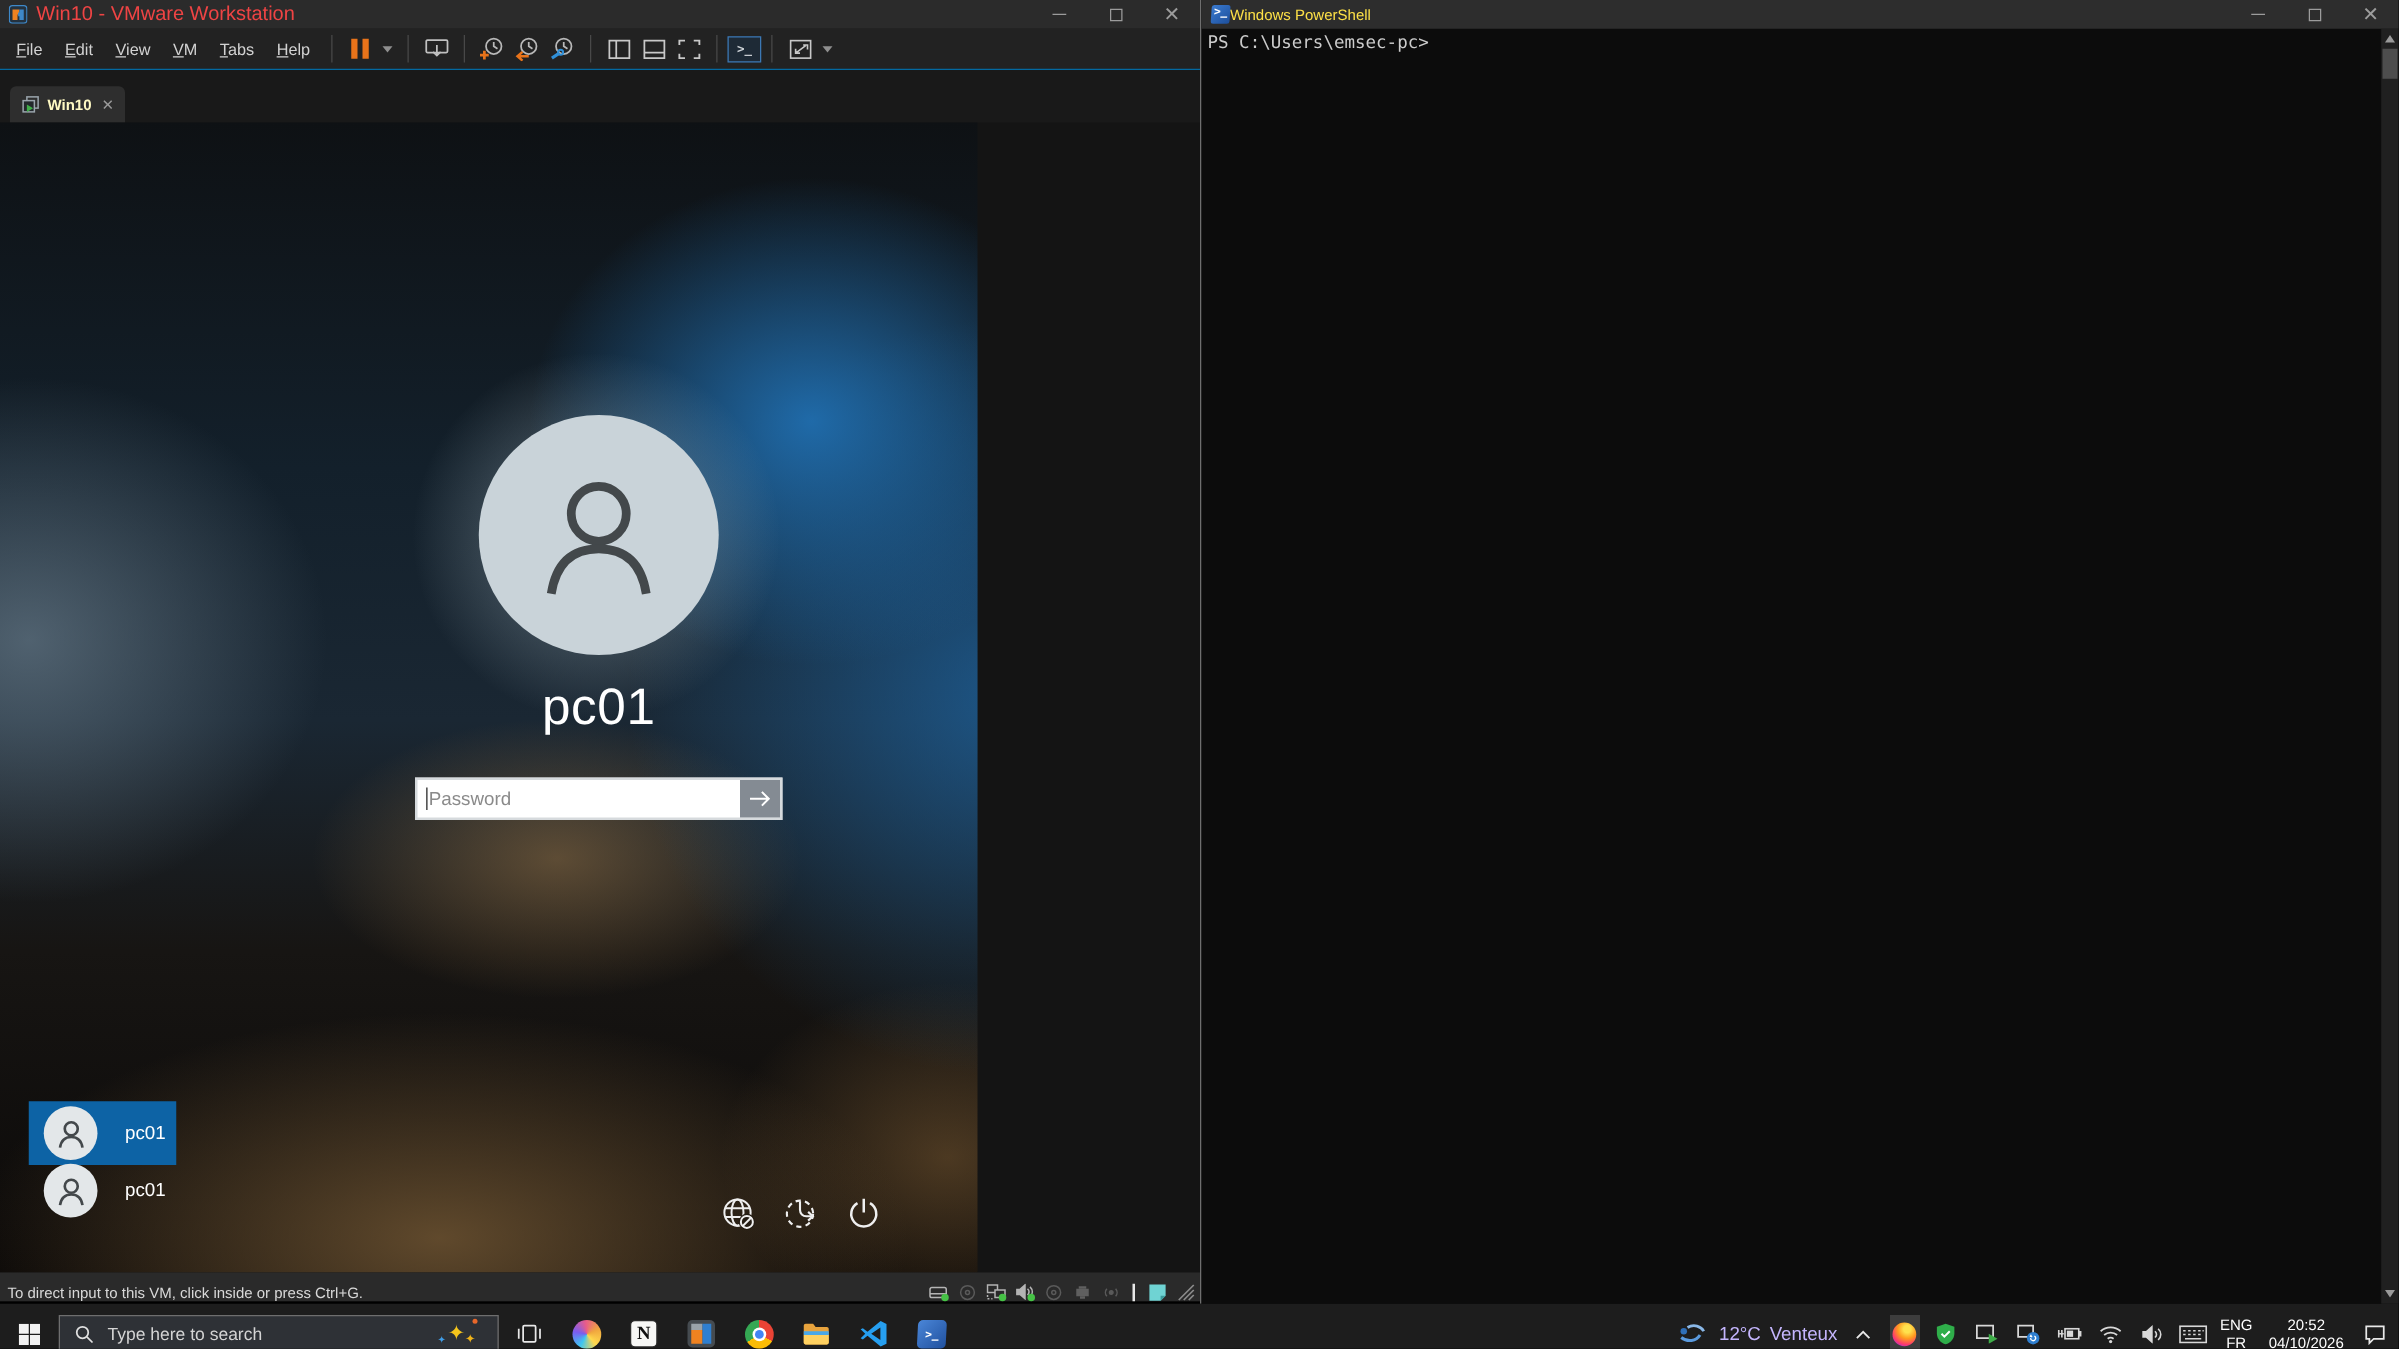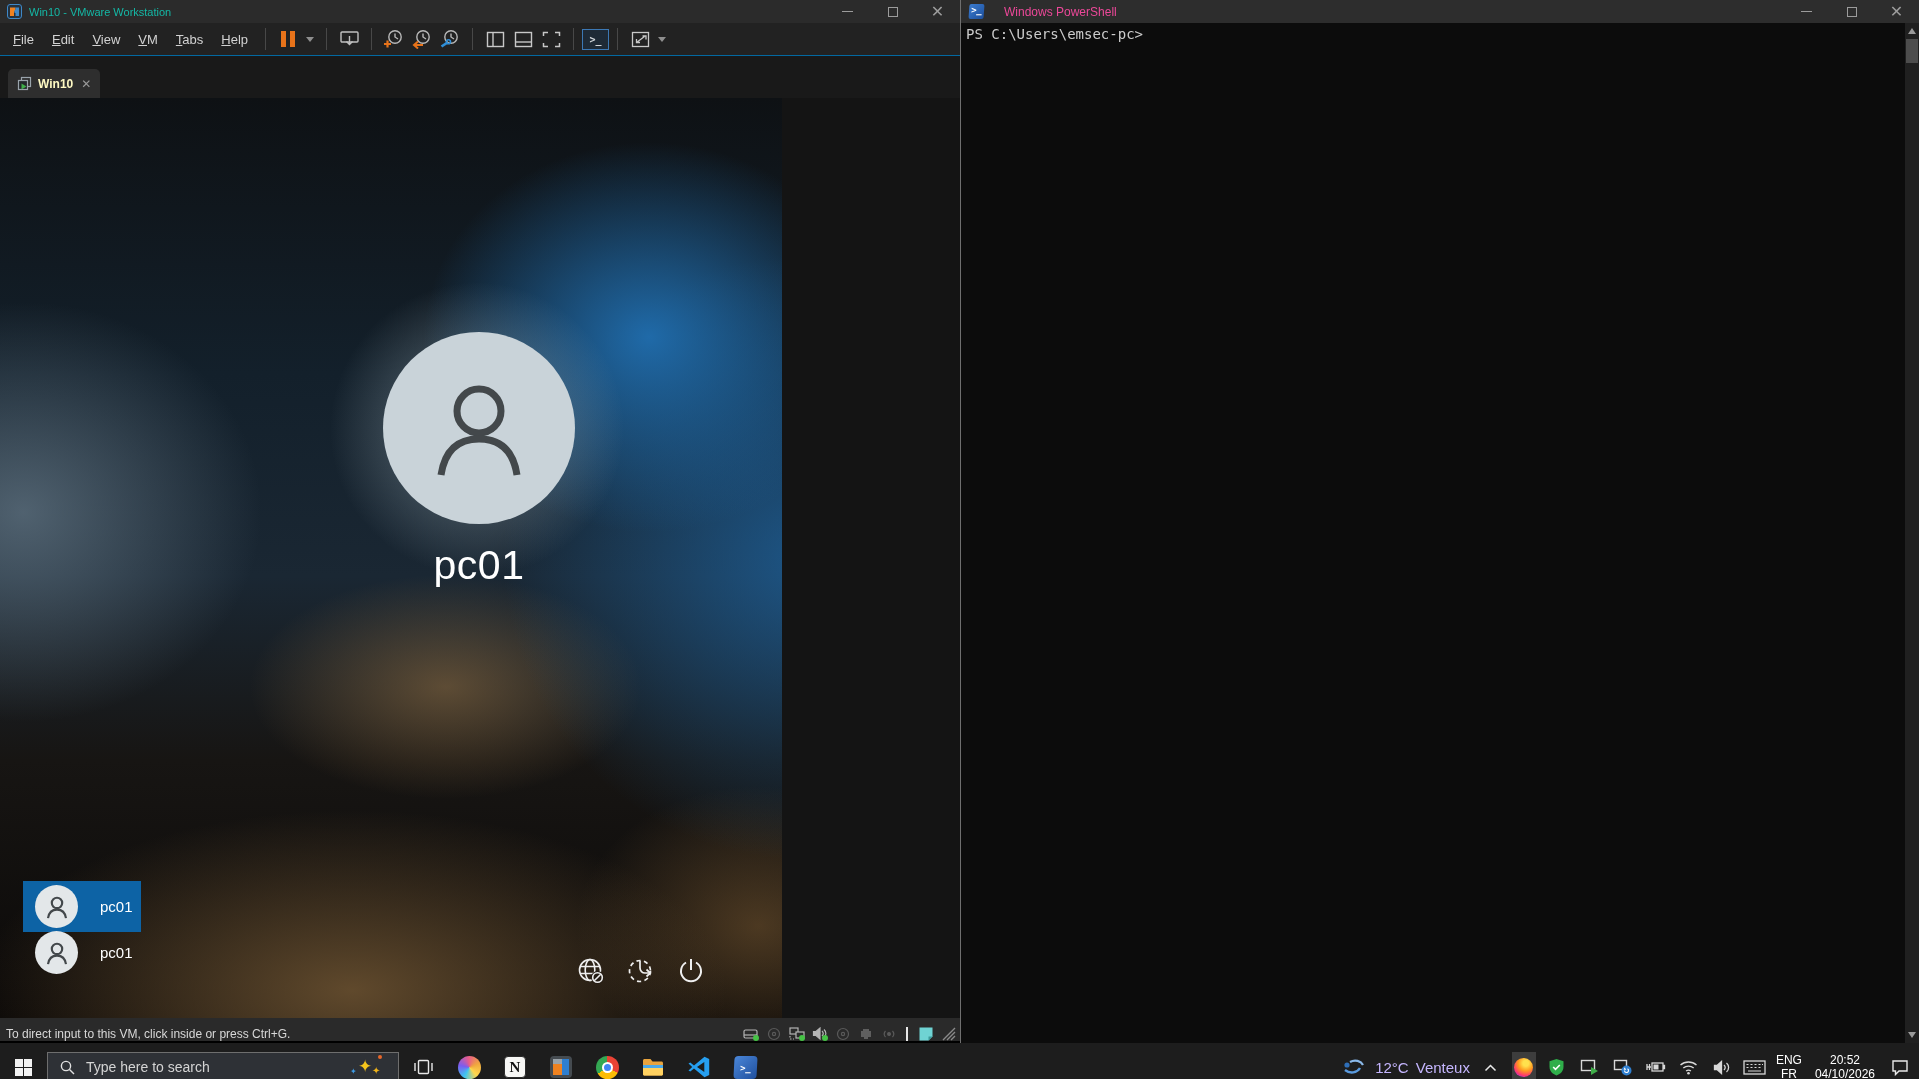--- a/index.html
+++ b/index.html
@@ -6,21 +6,21 @@
   html,body { margin:0; padding:0; }
   body {
     width:1919px; height:1079px; background:#000; overflow:hidden; position:relative;
     font-family:"Liberation Sans", sans-serif; -webkit-font-smoothing:antialiased;
   }
   svg { display:block; }
 
   
   .vmw { position:absolute; left:0; top:0; width:960px; height:1041px; background:#141414; }
   .vmw-titlebar { height:23px; background:#2b2b2b; display:flex; align-items:center; padding-left:7px; }
-  .vmw-title { color:#14b8a6; font-size:11px; margin-left:7px; }
+  .vmw-title { color:#ef4444; font-size:16px; margin-left:7px; }
   .win-controls { margin-left:auto; display:flex; height:100%; }
   .wc { width:45px; display:flex; align-items:center; justify-content:center; color:#9c9c9c; }
   .wc-min i { display:block; width:11px; height:1px; background:#9c9c9c; }
   .wc-max i { display:block; width:10px; height:10px; border:1px solid #9c9c9c; }
   .vmw-menubar { height:33px; background:#222222; display:flex; align-items:center; padding-left:4px; border-bottom:1px solid #0369a1; }
   .menu-item { display:inline-block; color:#d2d2d2; font-size:13px; padding:4px 9px; }
   .menu-item::first-letter { text-decoration:underline; }
   .tb-sep { width:1px; height:22px; background:#484848; margin:0 8px; flex:none; }
   .tb-btn { width:28px; height:28px; display:flex; align-items:center; justify-content:center; flex:none; }
   .tb-caret { width:0; height:0; border-left:4px solid transparent; border-right:4px solid transparent; border-top:5px solid #8f8f8f; margin:0 4px; }
@@ -71,21 +71,21 @@
   .st-dot { position:absolute; right:0; bottom:0; width:6px; height:6px; border-radius:50%; background:#46c246; }
   .st-vsep { width:2px; height:14px; background:#e8e8e8; margin:0 3px; }
   .grip { width:14px; height:14px; margin-left:2px; }
 
   
   .psw { position:absolute; left:960px; top:0; width:959px; height:1043px; background:#0c0c0c; border-left:1px solid #6f6f6f; }
   .psw-titlebar { height:23px; background:#2d2d2d; display:flex; align-items:center; padding-left:8px; }
   .ps-ico { width:15px; height:15px; border-radius:2px; background:linear-gradient(135deg,#3a7bd0,#1d4f9c);
     color:#fff; font-family:"DejaVu Sans Mono", monospace; font-size:9px; font-weight:bold;
     display:flex; align-items:flex-start; justify-content:flex-start; padding:1px 0 0 2px; transform:skewX(-4deg); }
-  .psw-title { color:#ec4899; font-size:12px; margin-left:20px; }
+  .psw-title { color:#fde047; font-size:12px; margin-left:0; }
   .ps-body { position:absolute; left:0; top:23px; right:14px; bottom:0;
     font-family:"DejaVu Sans Mono","Liberation Mono", monospace; font-size:14px; line-height:17px;
     padding:3px 0 0 5px; color:#cccccc; }
   .seg { white-space:pre; }
   .seg.cmd { color:#e5e53a; }
   .seg.str { color:#26a5a5; }
   .ps-scroll { position:absolute; right:0; top:23px; bottom:0; width:14px; background:#202020; }
   .ps-scroll .arrow-up, .ps-scroll .arrow-dn { position:absolute; left:3px; width:0; height:0;
     border-left:4px solid transparent; border-right:4px solid transparent; }
   .ps-scroll .arrow-up { top:5px; border-bottom:6px solid #9a9a9a; }
@@ -244,20 +244,31 @@
 
   <div class="vm-display">
     <div class="avatar-big">
       <svg width="110" height="110" viewBox="0 0 110 110" fill="none" stroke="#43484b" stroke-width="7">
         <circle cx="55" cy="38" r="22"></circle>
         <path d="M17 102c4-26 18-36 38-36s34 10 38 36"></path>
       </svg>
     </div>
     <div class="login-name">pc01</div>
 
+    <div class="pw-wrap">
+      <div class="pw-field">
+        <span class="pw-caret"></span>
+        <span class="pw-placeholder">Password</span>
+      </div>
+      <div class="pw-submit">
+        <svg width="18" height="14" viewBox="0 0 18 14" fill="none" stroke="#ffffff" stroke-width="1.6">
+          <path d="M1 7h15M10.5 1.5L16 7l-5.5 5.5"></path>
+        </svg>
+      </div>
+    </div>
 
     <div class="user-item selected" style="top:783px;">
       <span class="avatar-sm">
         <svg width="26" height="26" viewBox="0 0 110 110" fill="none" stroke="#43484b" stroke-width="9">
           <circle cx="55" cy="38" r="22"></circle>
             <path d="M17 102c4-26 18-36 38-36s34 10 38 36"></path>
         </svg>
       </span>
       <span class="user-label">pc01</span>
     </div>

